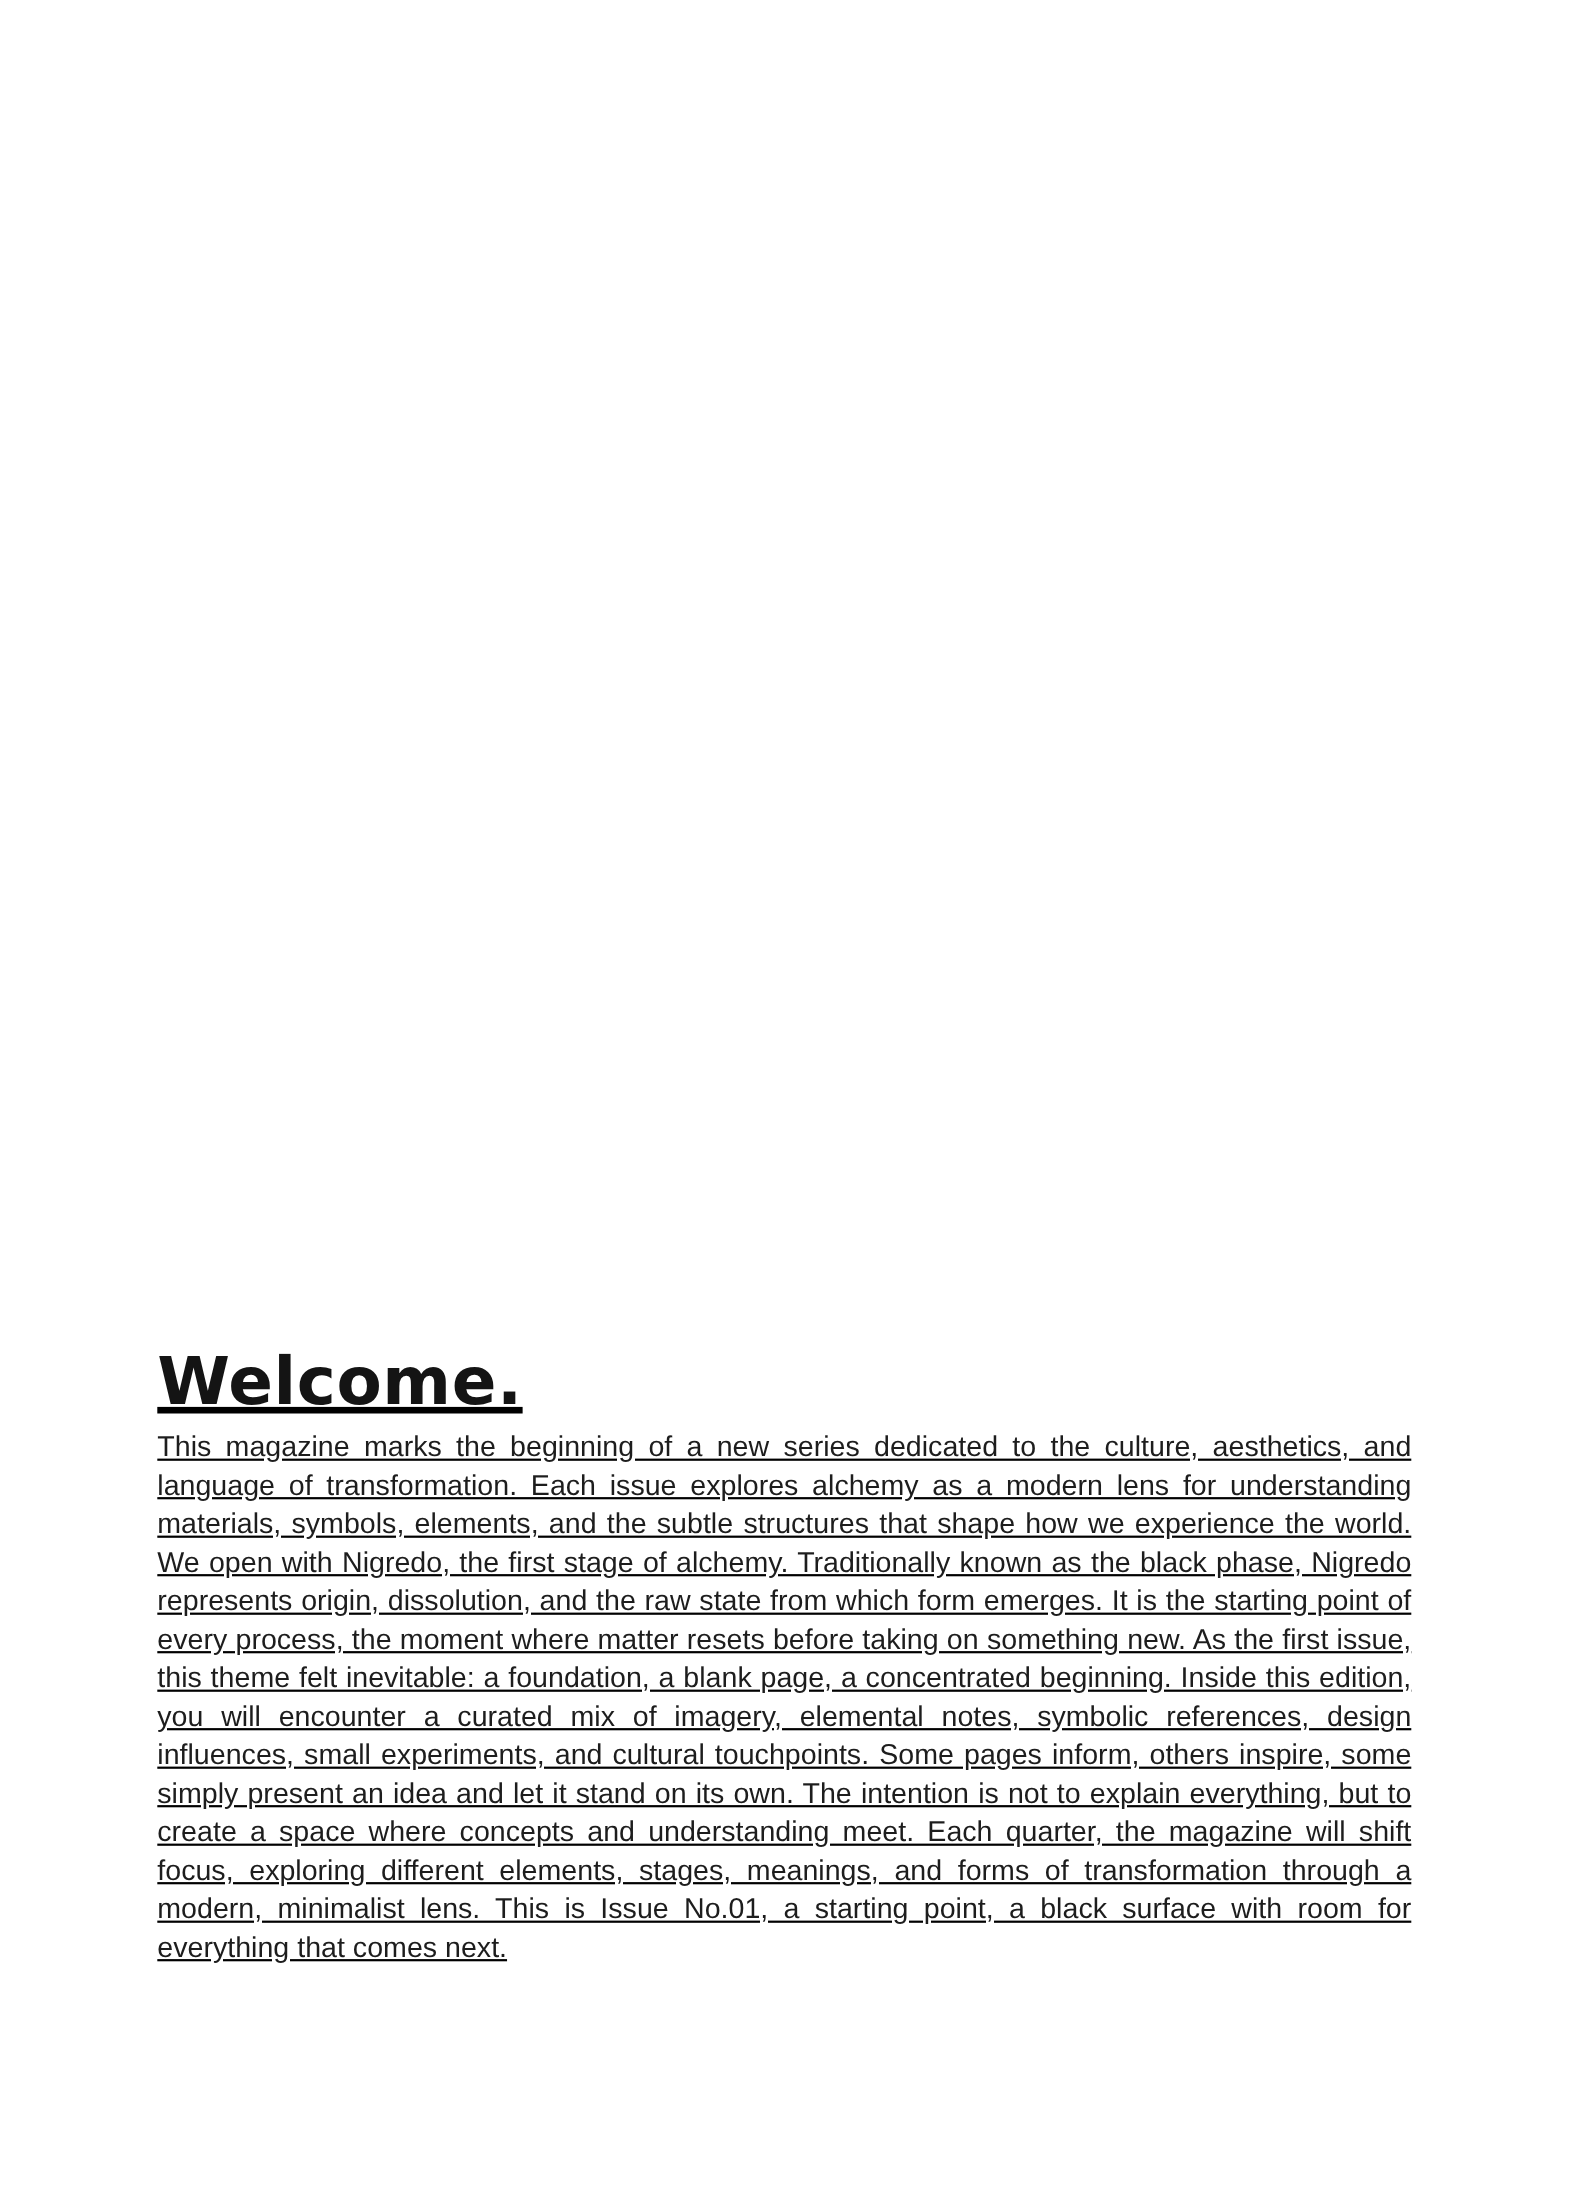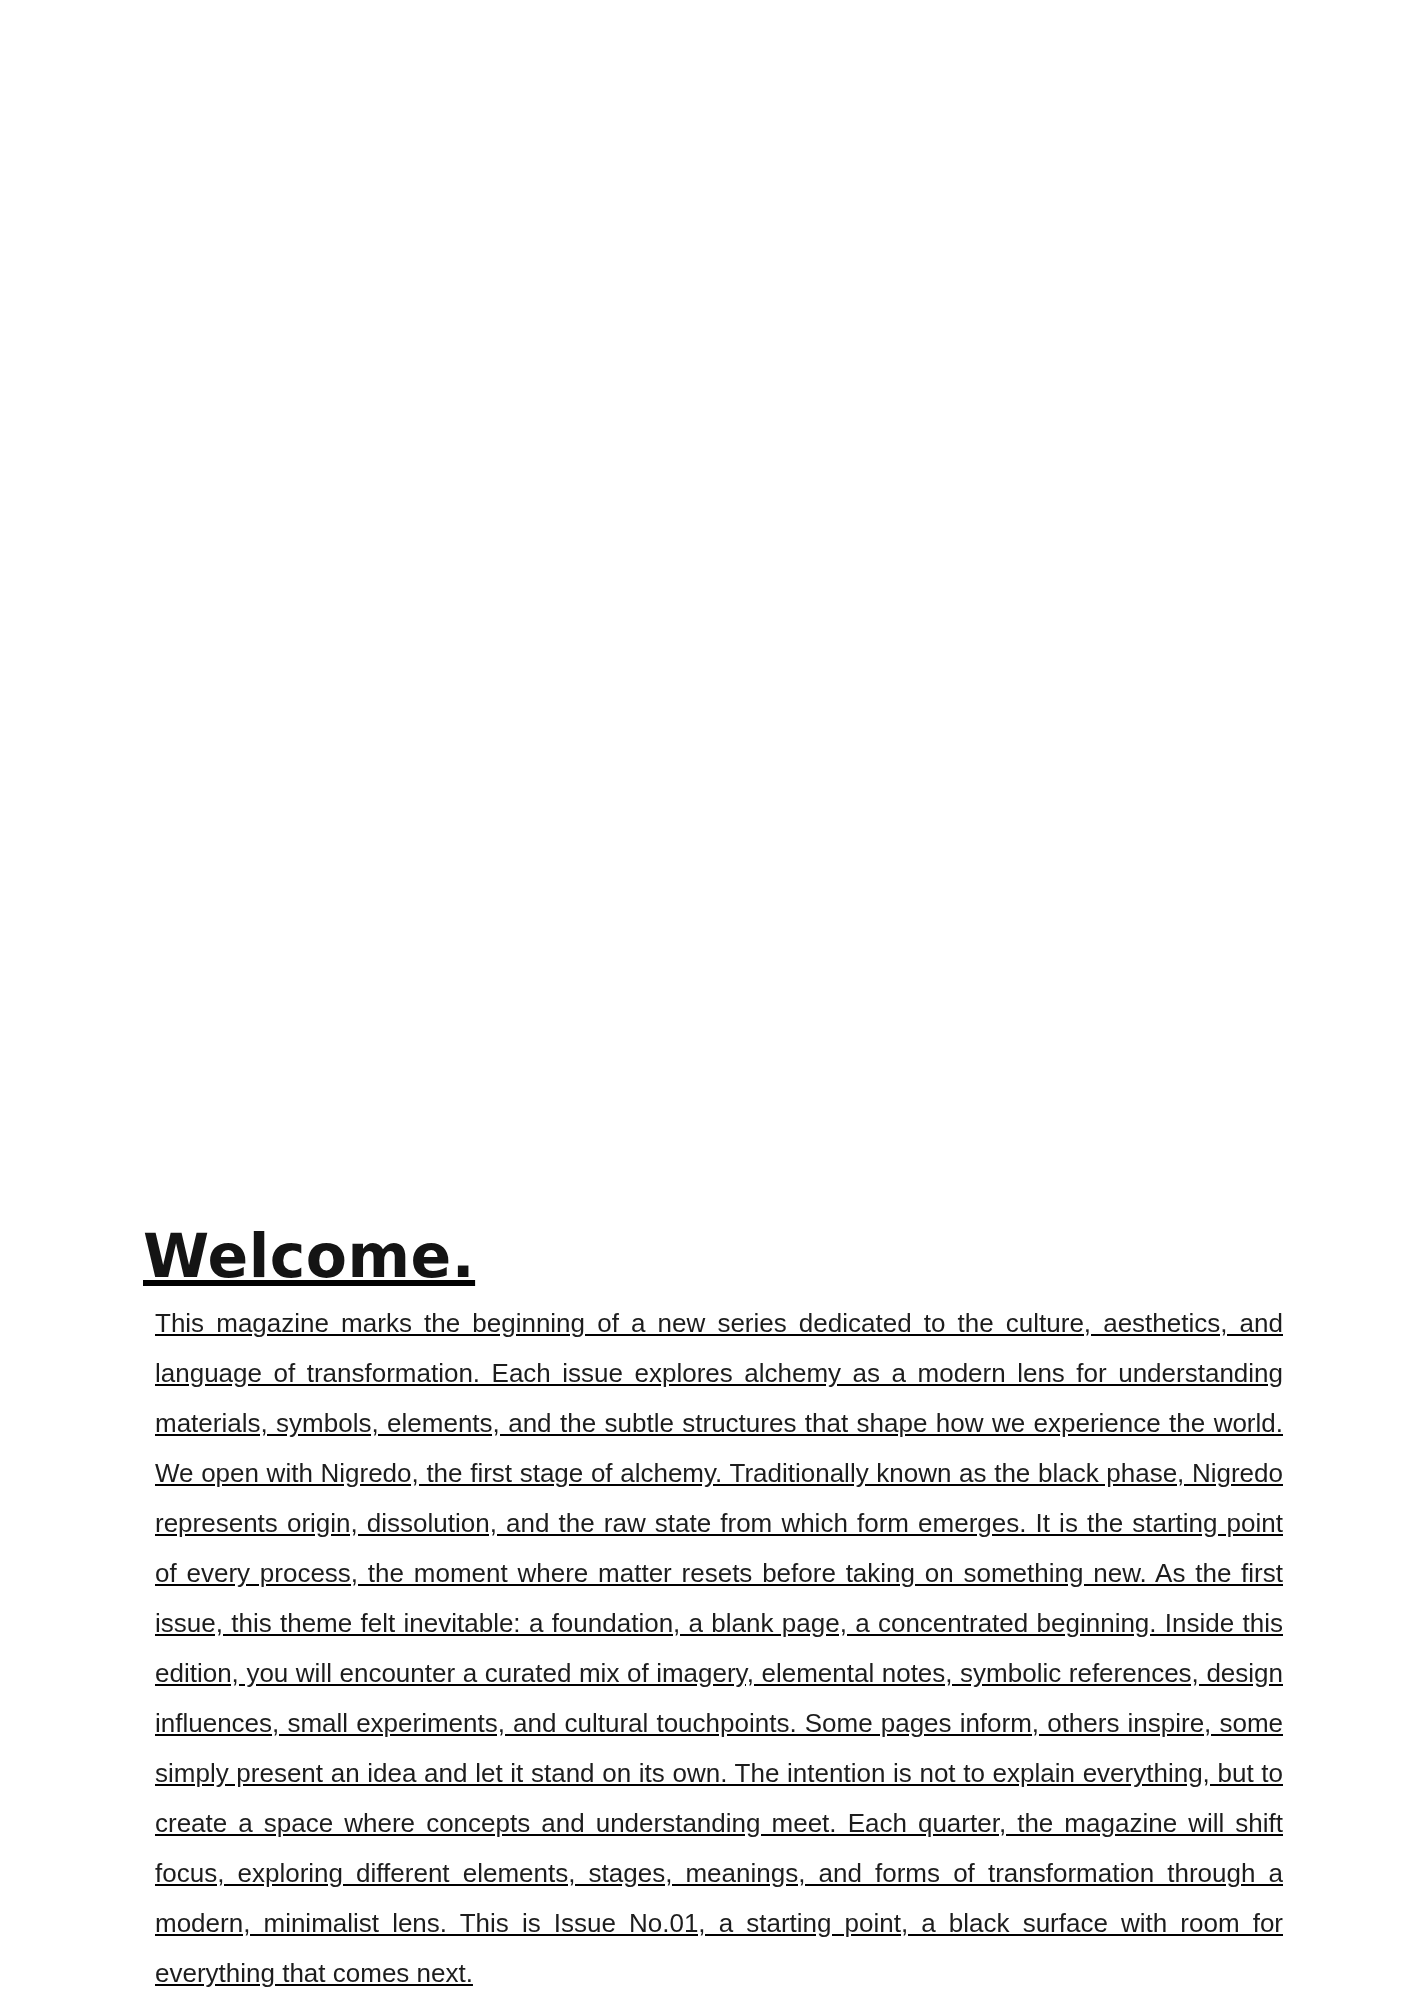--- a/index.html
+++ b/index.html
@@ -24,25 +24,25 @@
   .heading {
     margin: 0;
     font-family: "DejaVu Sans", sans-serif;
     font-weight: bold;
     font-size: 60px;
     line-height: 1.0;
     letter-spacing: 0.5px;
     color: var(--heading-text, #141414);
   }
   .body-text {
-    margin: 12px 0 0 12px;
+    margin: 12px 0 0 0;
     font-family: "Liberation Sans", sans-serif;
     font-weight: 300;
     font-size: 26px;
-    line-height: 50px;
+    line-height: 35px;
     text-align: justify;
     color: var(--body-text, #1d1d1d);
   }
 </style>
 </head>
 <body>
 
 <div class="page">
   <section class="content">
     <h1 class="heading">Welcome.</h1>

